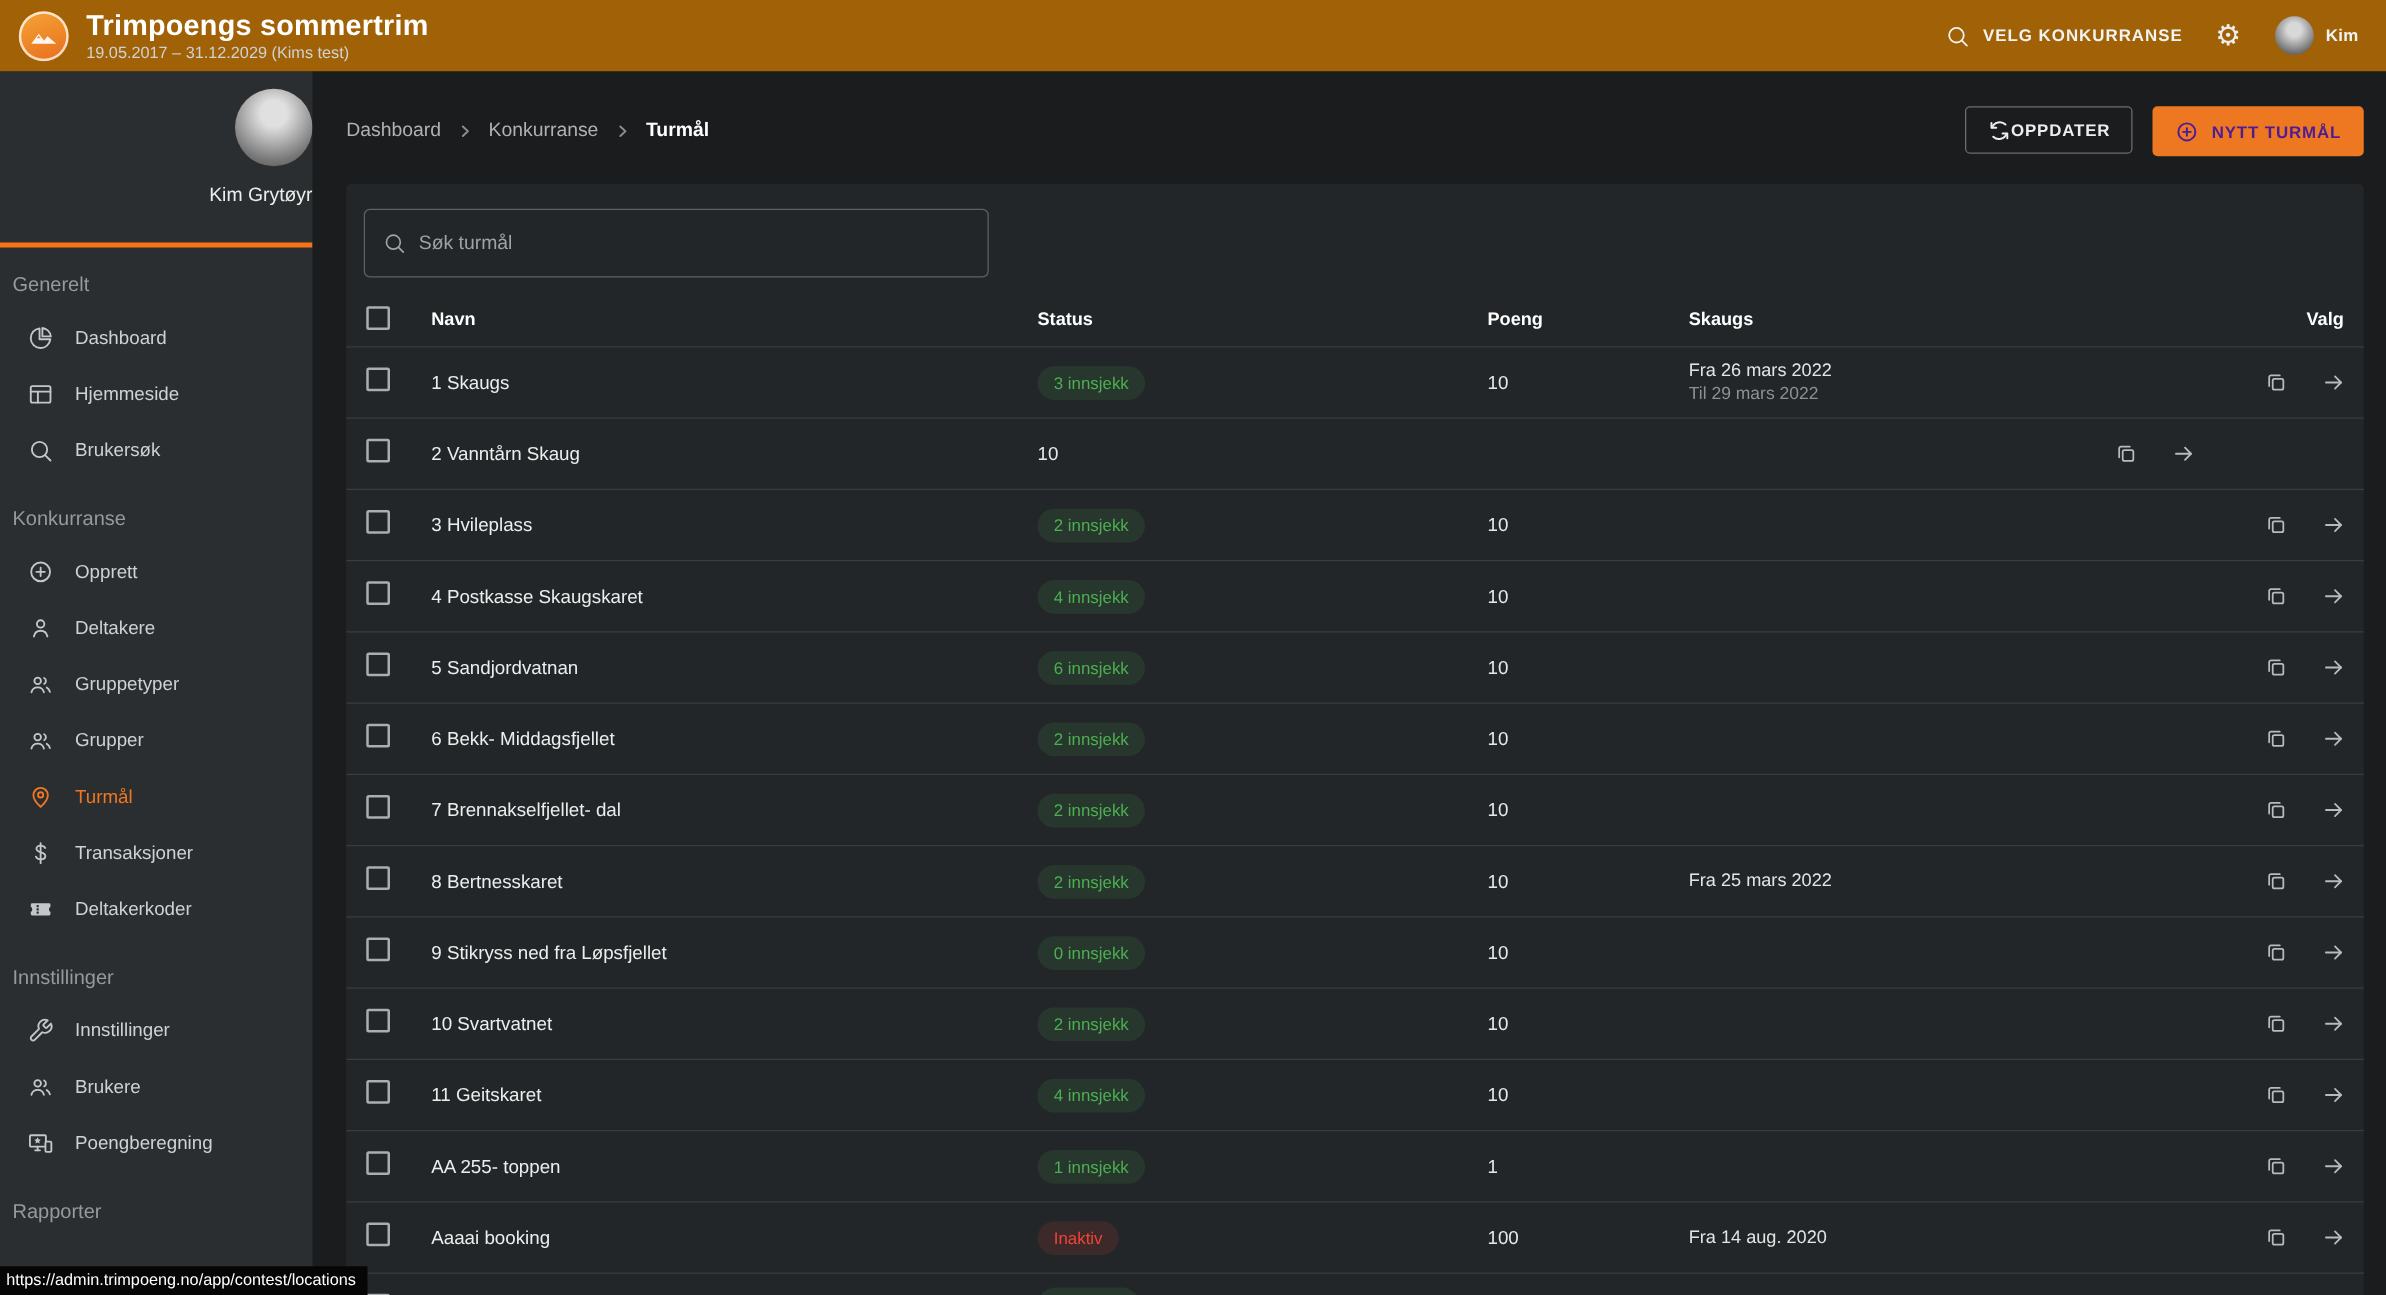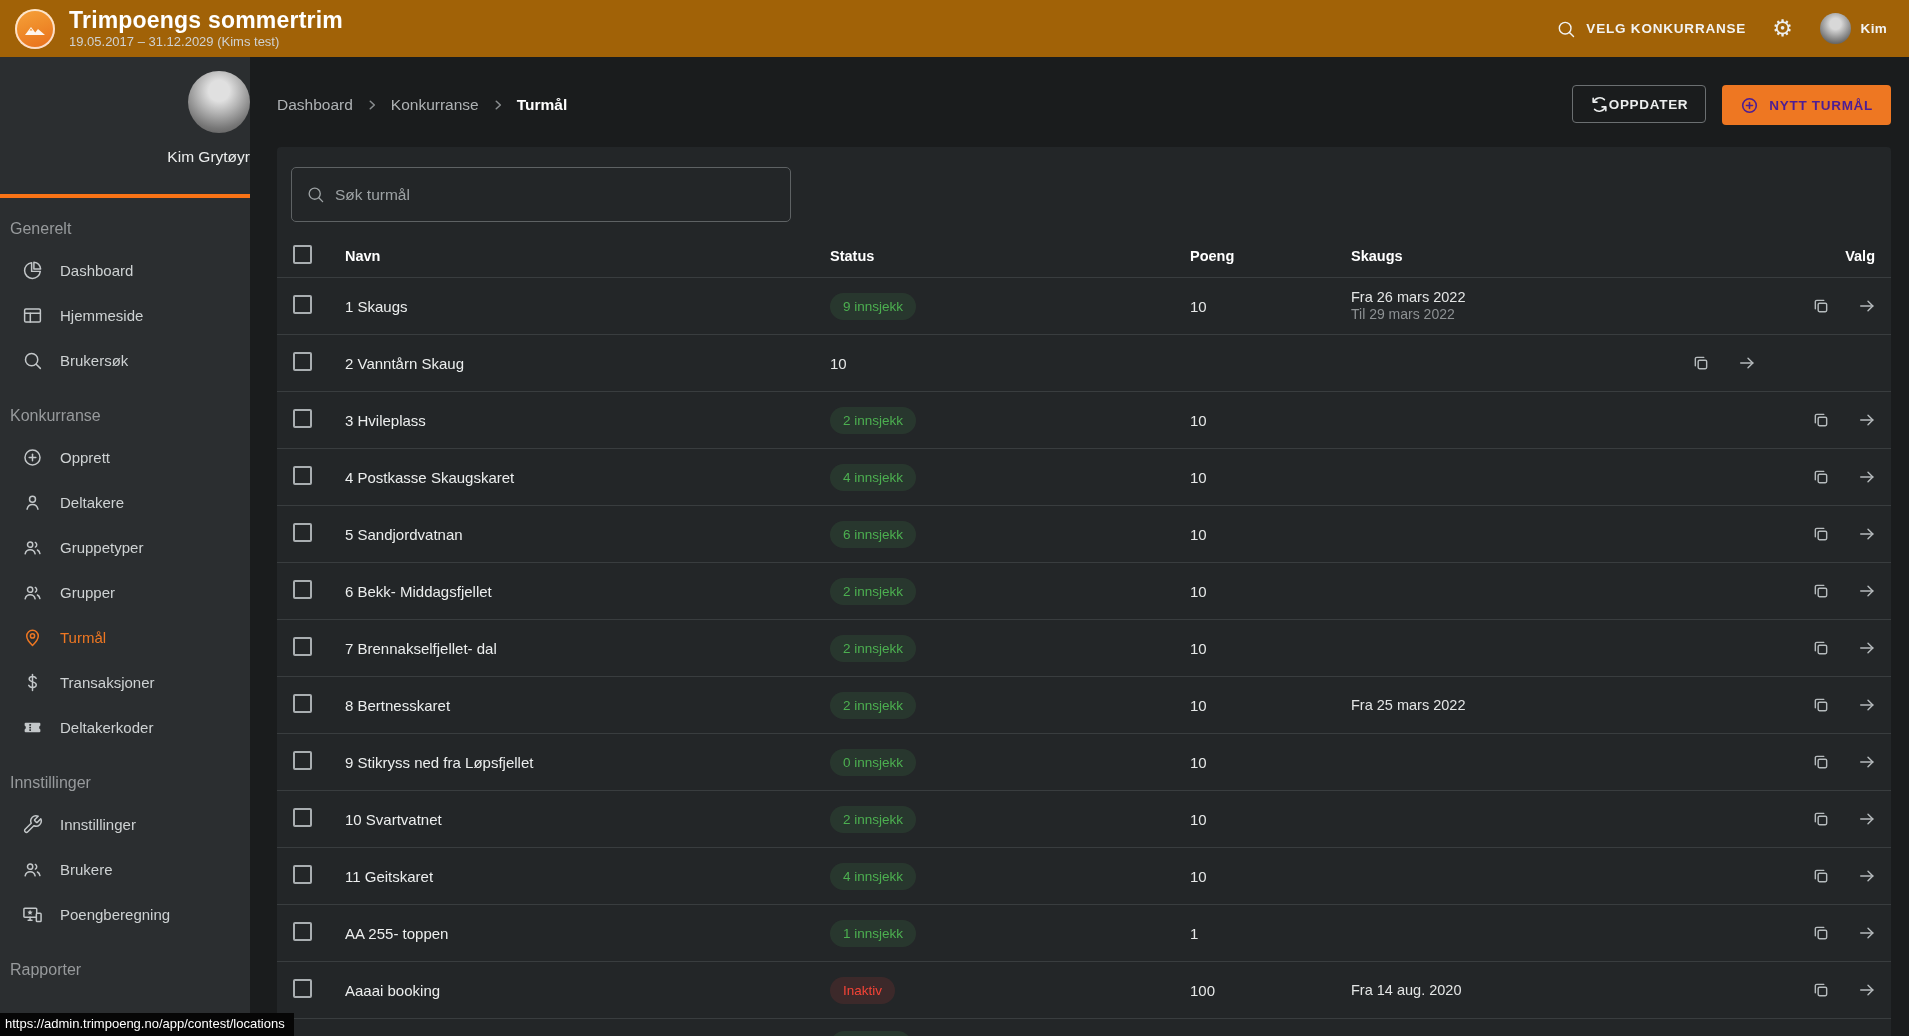--- a/index.html
+++ b/index.html
@@ -330,21 +330,21 @@
         <div class="cell">Status</div>
         <div class="cell">Poeng</div>
         <div class="cell">Skaugs</div>
         <div class="cell th-valg">Valg</div>
       </div>
 
       <div id="tbody">
           <div class="trow">
             <div class="cell"><span class="checkbox"></span></div>
             <div class="cell name">1 Skaugs</div>
-            <div class="cell"><span class="badge green">9 innsjekk</span></div>
+            <div class="cell"><span class="badge green">3 innsjekk</span></div>
             <div class="cell poeng">10</div>
             <div class="cell dates">
               <div class="date-from">Fra 26 mars 2022</div>
               <div class="date-to">Til 29 mars 2022</div>
             </div>
             <div class="cell actions">
               <button class="iconbtn">
                 <span class="icon" style="width:20px;height:20px">
                   <svg viewBox="0 0 24 24">
                     <rect x="8.6" y="8.6" width="10.2" height="10.2" rx="1.6"></rect>

